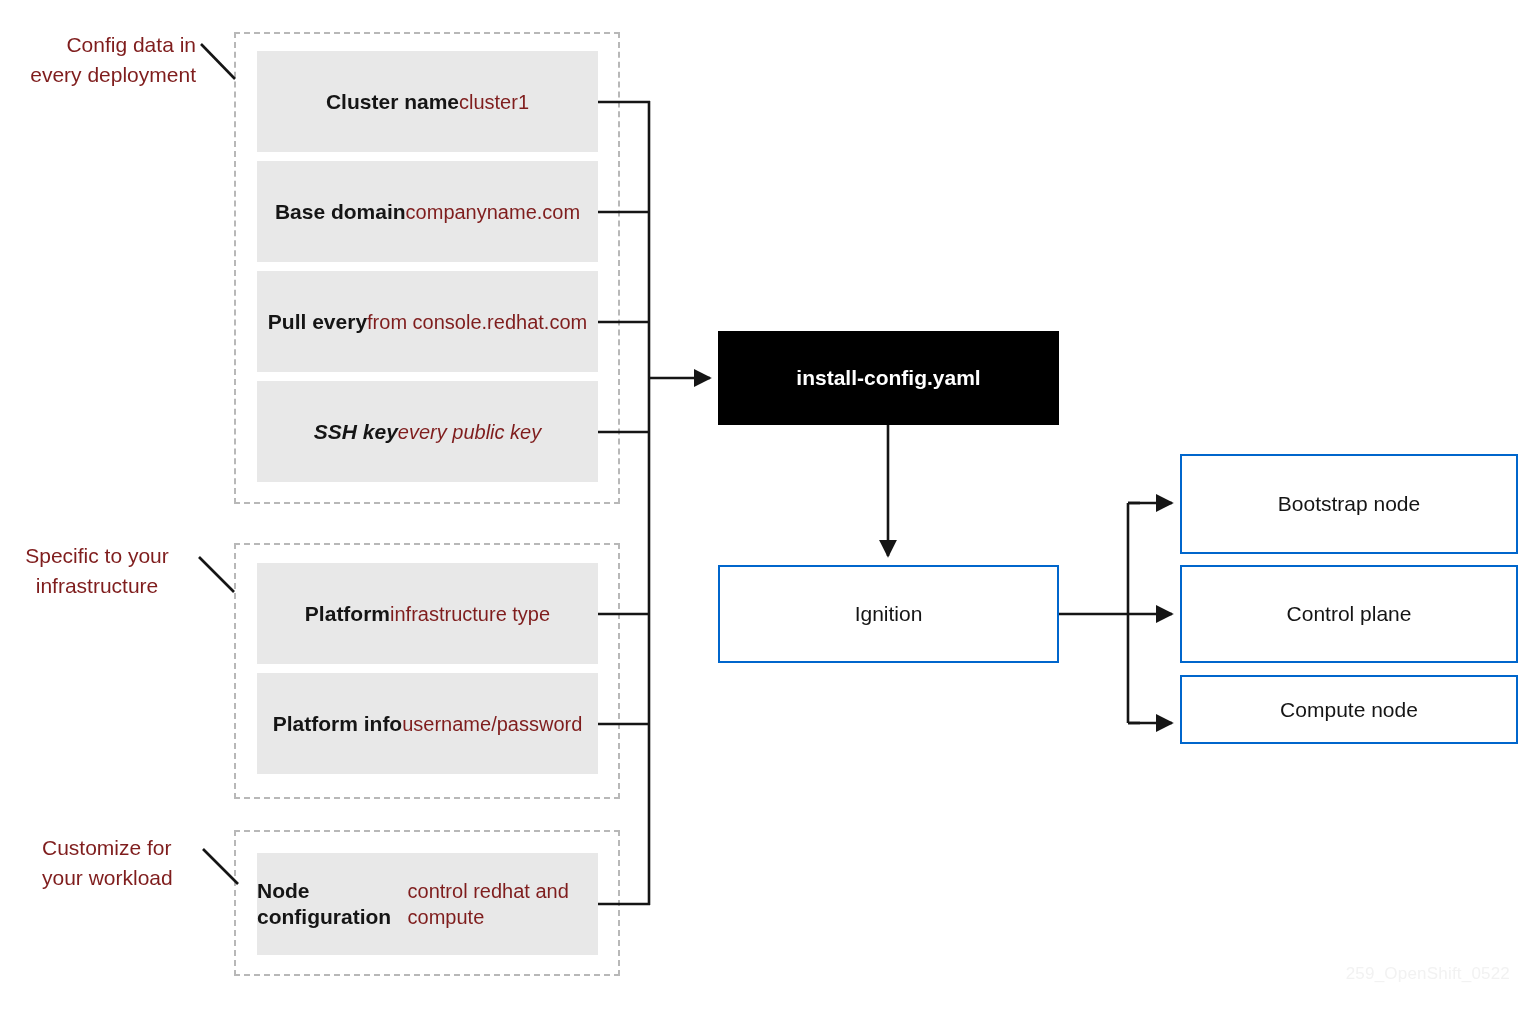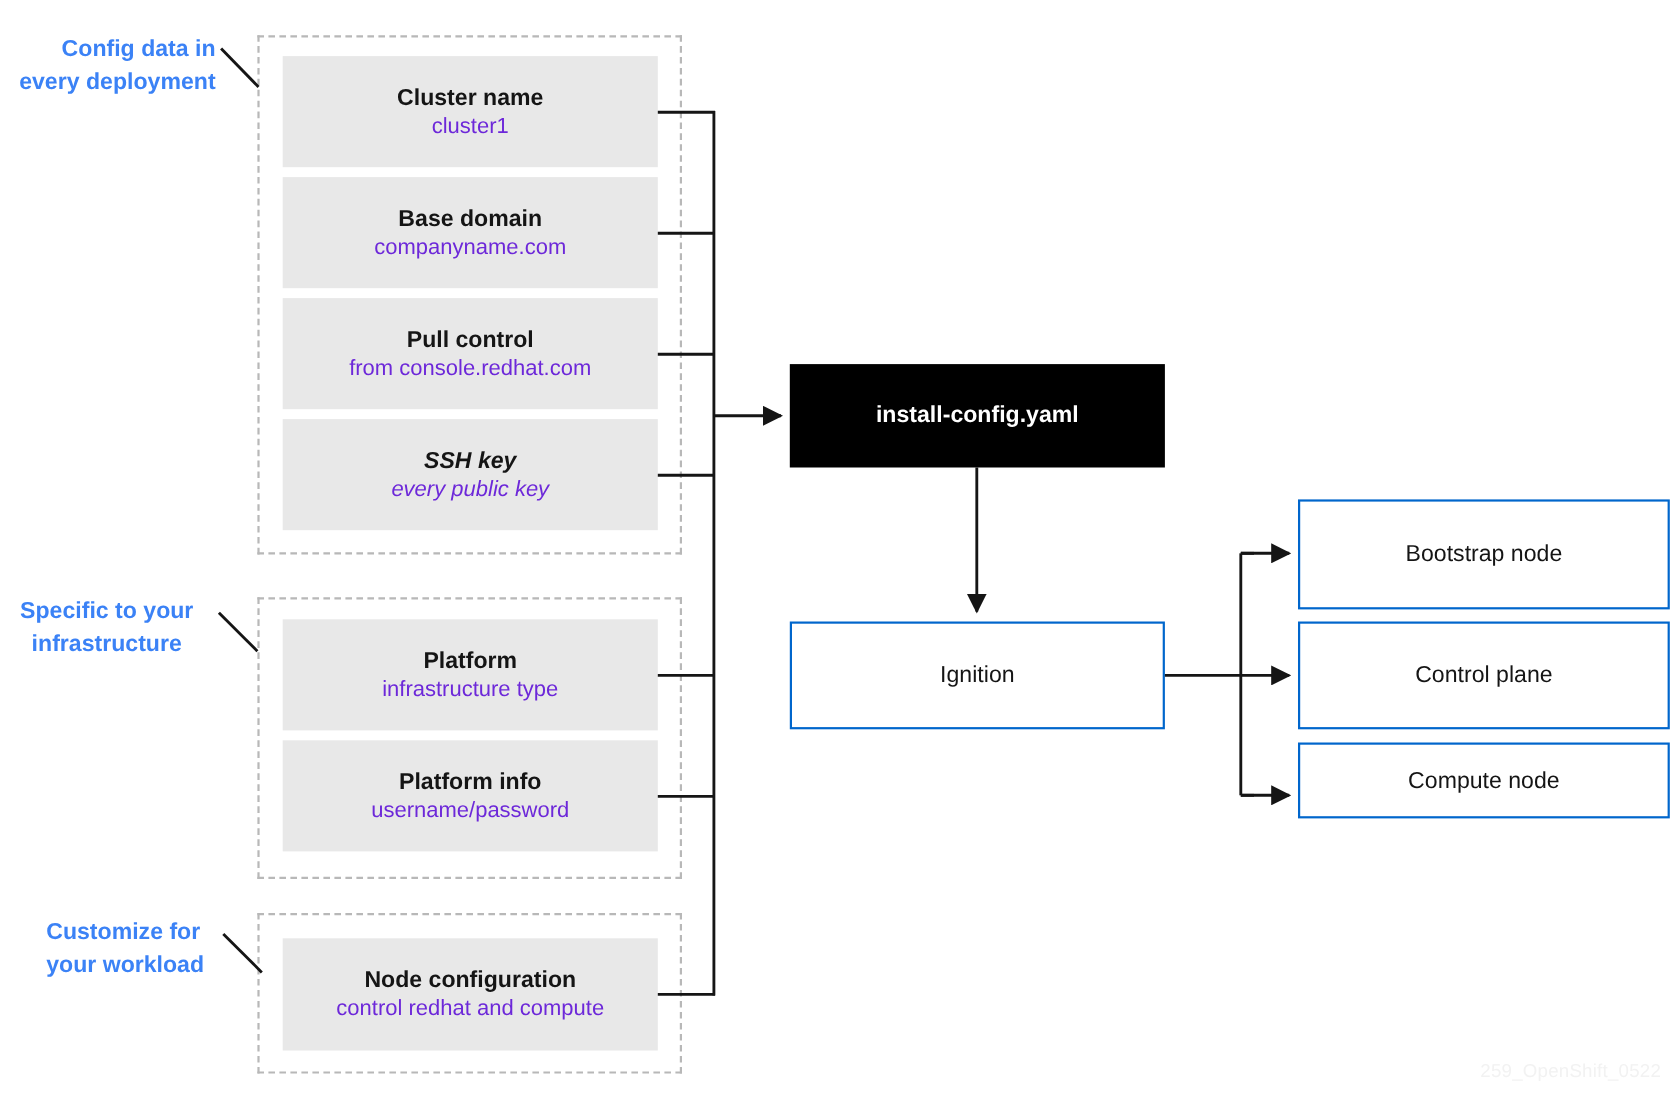--- a/index.html
+++ b/index.html
@@ -15,24 +15,24 @@
   #canvas {
     position: relative;
     width: 1520px;
     height: 1012px;
     background: #ffffff;
     overflow: hidden;
   }
   
   .group-label {
     position: absolute;
-    font-weight: bold;
+    font-weight: normal;
     font-size: 21px;
     line-height: 30px;
-    color: #3b82f6;
+    color: #7f1d1d;
     white-space: pre-line;
   }
   #label-config    { left: 0px;  top: 30px;  width: 196px; text-align: right; }
   #label-infra     { left: 0px;  top: 541px; width: 194px; text-align: center; }
   #label-workload  { left: 42px; top: 833px; width: 190px; text-align: left; }
 
   
   .group-box {
     position: absolute;
     border: 2px dashed #b8b8b8;
@@ -40,38 +40,37 @@
   }
   #group-box-config   { left: 234px; top: 32px;  width: 386px; height: 472px; }
   #group-box-infra    { left: 234px; top: 543px; width: 386px; height: 256px; }
   #group-box-workload { left: 234px; top: 830px; width: 386px; height: 146px; }
 
   
   .card {
     position: absolute;
     background: #e8e8e8;
     display: flex;
-    flex-direction: column;
     align-items: center;
     justify-content: center;
     width: 341px;
     height: 101px;
     left: 257px;
   }
   .card-title {
     font-weight: bold;
     font-size: 21px;
     line-height: 26px;
     color: #151515;
   }
   .card-sub {
     font-weight: normal;
     font-size: 20px;
     line-height: 26px;
-    color: #6d28d9;
+    color: #7f1d1d;
   }
   #card-cluster-name { top: 51px;  }
   #card-base-domain  { top: 161px; }
   #card-pull-secret  { top: 271px; }
   #card-ssh-key      { top: 381px; font-style: italic; }
   #card-platform     { top: 563px; }
   #card-platform-info{ top: 673px; }
   #card-node-config  { top: 853px; height: 102px; }
 
   
@@ -162,21 +161,21 @@
 
   <div class="card" id="card-cluster-name">
     <div class="card-title">Cluster name</div>
     <div class="card-sub">cluster1</div>
   </div>
   <div class="card" id="card-base-domain">
     <div class="card-title">Base domain</div>
     <div class="card-sub">companyname.com</div>
   </div>
   <div class="card" id="card-pull-secret">
-    <div class="card-title">Pull control</div>
+    <div class="card-title">Pull every</div>
     <div class="card-sub">from console.redhat.com</div>
   </div>
   <div class="card" id="card-ssh-key">
     <div class="card-title">SSH key</div>
     <div class="card-sub">every public key</div>
   </div>
 
   <div class="card" id="card-platform">
     <div class="card-title">Platform</div>
     <div class="card-sub">infrastructure type</div>

